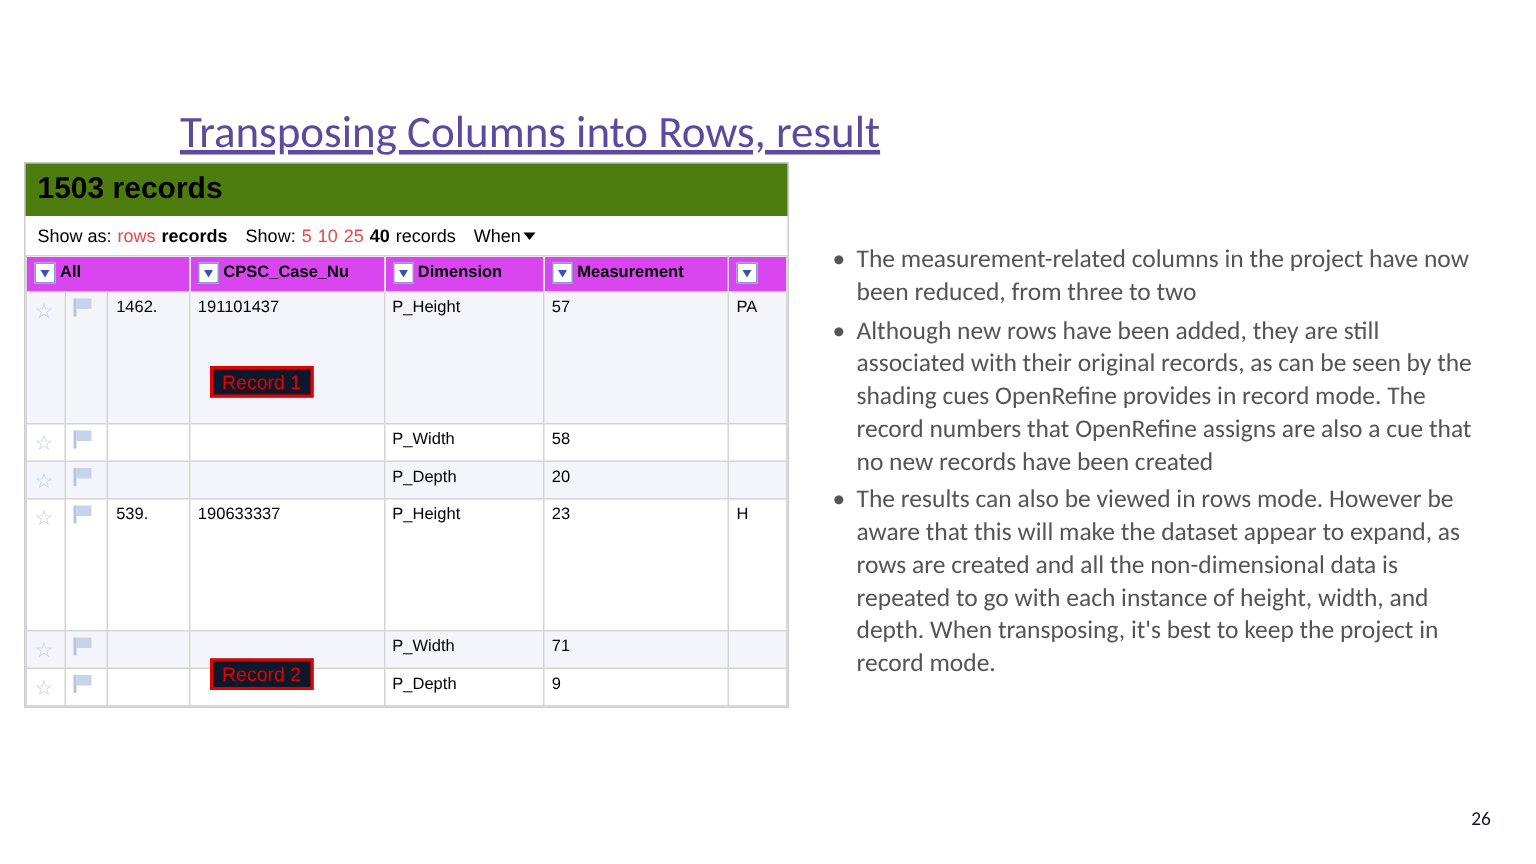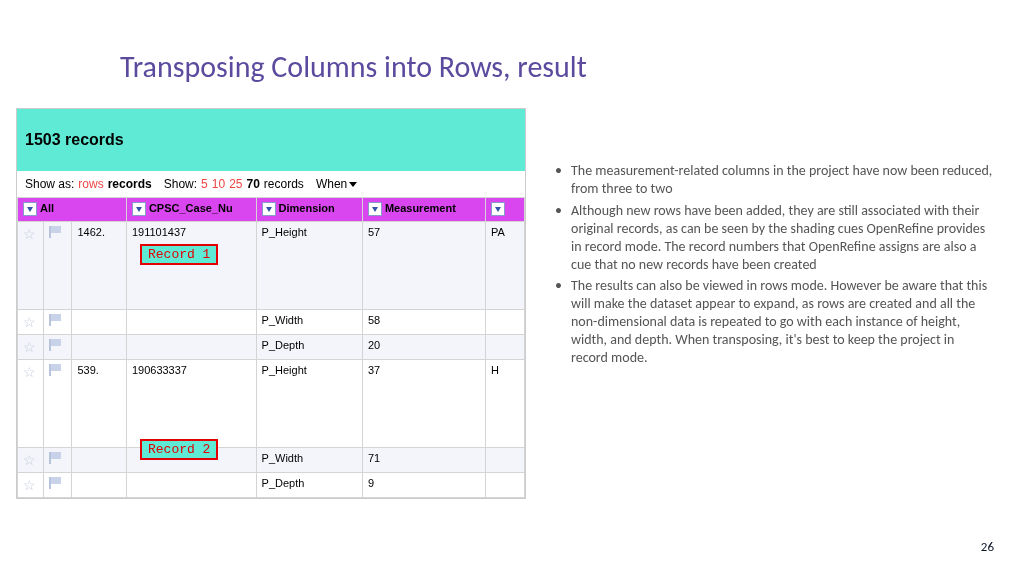--- a/index.html
+++ b/index.html
@@ -1,20 +1,20 @@
 <!DOCTYPE html>
 <html><head>
 <meta charset="utf-8">
 <style>
 * { margin: 0; padding: 0; box-sizing: border-box; }
 body { font-family: Calibri, Arial, sans-serif; width: 1024px; height: 576px; background: #fff; position: relative; overflow: hidden; }
 .slide { width: 100%; height: 100%; position: relative; }
-.title { color: #5b4a9e; font-size: 30px; font-weight: 400; position: absolute; top: 48px; left: 120px; }
+.title { color: #5b4a9e; font-size: 30px; font-weight: 400; position: absolute; top: 70px; left: 120px; text-decoration: underline; }
 .screenshot { position: absolute; top: 108px; left: 16px; width: 510px; border: 1px solid #ccc; background: #fff; font-family: Arial, sans-serif; font-size: 12px; }
-.header-bar { background: #5eead4; padding: 22px 8px; font-size: 16px; font-weight: bold; color: #000; }
+.header-bar { background: #4d7c0f; padding: 6px 8px; font-size: 20px; font-weight: bold; color: #000; }
 .controls { padding: 6px 8px; font-size: 12px; color: #000; display: flex; align-items: flex-start; gap: 4px; }
 .controls .link { color: #ef4444; }
 .controls .bold { font-weight: bold; color: #000; }
 .sort-tri { display: inline-block; border-left: 4px solid transparent; border-right: 4px solid transparent; border-top: 5px solid #000; vertical-align: middle; margin-left: 2px; }
 .table { width: 100%; border-collapse: collapse; table-layout: fixed; }
 .table th, .table td { border: 1px solid #d4d4d4; padding: 4px 5px; font-size: 11px; text-align: left; vertical-align: top; overflow: hidden; white-space: nowrap; }
 .table th { background: #d946ef; font-weight: bold; height: 24px; }
 .dd { display: inline-block; width: 14px; height: 14px; background: #fff; border: 1px solid #8899cc; vertical-align: middle; margin-right: 3px; position: relative; }
 .dd::after { content: ''; position: absolute; left: 3px; top: 4px; border-left: 3px solid transparent; border-right: 3px solid transparent; border-top: 5px solid #3355aa; }
 .star-col { width: 20px; }
@@ -24,24 +24,24 @@
 .c2 { width: 82px; }
 .c3 { width: 95px; }
 .c4 { width: 30px; }
 .star { color: #c2ccdf; font-size: 14px; }
 .flag { width: 14px; height: 12px; display: inline-block; position: relative; }
 .flag::before { content: ''; position: absolute; left: 0; top: 0; width: 2px; height: 12px; background: #b8c4db; }
 .flag::after { content: ''; position: absolute; left: 2px; top: 0; width: 10px; height: 7px; background: #c8d2e8; }
 .tr-odd { background: #f3f5fb; }
 .tr-even { background: #fff; }
 .tall td { height: 88px; }
-.callout { position: absolute; border: 2px solid #e30000; color: #e30000; font-size: 13px; padding: 1px 6px; background: #5eead4; font-family: Liberation Mono, monospace; }
+.callout { position: absolute; border: 2px solid #e30000; color: #e30000; font-size: 13px; padding: 1px 6px; background: #0f172a; font-family: Liberation Sans, sans-serif; }
 .callout1 { top: 244px; left: 140px; }
 .callout2 { top: 439px; left: 140px; }
-.bullets { position: absolute; top: 162px; left: 553px; width: 440px; font-size: 14px; color: #555; line-height: 1.28; }
+.bullets { position: absolute; top: 162px; left: 553px; width: 440px; font-size: 17px; color: #555; line-height: 1.28; }
 .bullets ul { list-style: none; }
 .bullets li { position: relative; padding-left: 18px; margin-bottom: 4px; }
 .bullets li::before { content: '•'; position: absolute; left: 2px; top: 0; color: #555; }
 .page-num { position: absolute; bottom: 22px; right: 30px; color: #0f172a; font-size: 13px; }
 </style>
 </head>
 <body>
 
 <div class="slide">
   <div class="title">Transposing Columns into Rows, result</div>
@@ -49,21 +49,21 @@
   <div class="screenshot">
     <div class="header-bar">1503 records</div>
     <div class="controls">
       <span>Show as:</span>
       <span class="link">rows</span>
       <span class="bold">records</span>
       <span style="margin-left:8px">Show:</span>
       <span class="link">5</span>
       <span class="link">10</span>
       <span class="link">25</span>
-      <span class="bold">70</span>
+      <span class="bold">40</span>
       <span>records</span>
       <span style="margin-left:8px"><span>When</span><span class="sort-tri"></span></span>
     </div>
     <table class="table">
       <colgroup>
         <col class="star-col">
           <col class="flag-col">
           <col class="num-col">
           <col class="c1">
           <col class="c2">
@@ -106,21 +106,21 @@
             <td>P_Depth</td>
             <td>20</td>
             <td></td>
           </tr>
           <tr class="tr-even tall">
             <td><span class="star">☆</span></td>
             <td><span class="flag"></span></td>
             <td>539.</td>
             <td>190633337</td>
             <td>P_Height</td>
-            <td>37</td>
+            <td>23</td>
             <td>H</td>
           </tr>
           <tr class="tr-odd">
             <td><span class="star">☆</span></td>
             <td><span class="flag"></span></td>
             <td></td>
             <td></td>
             <td>P_Width</td>
             <td>71</td>
             <td></td>

